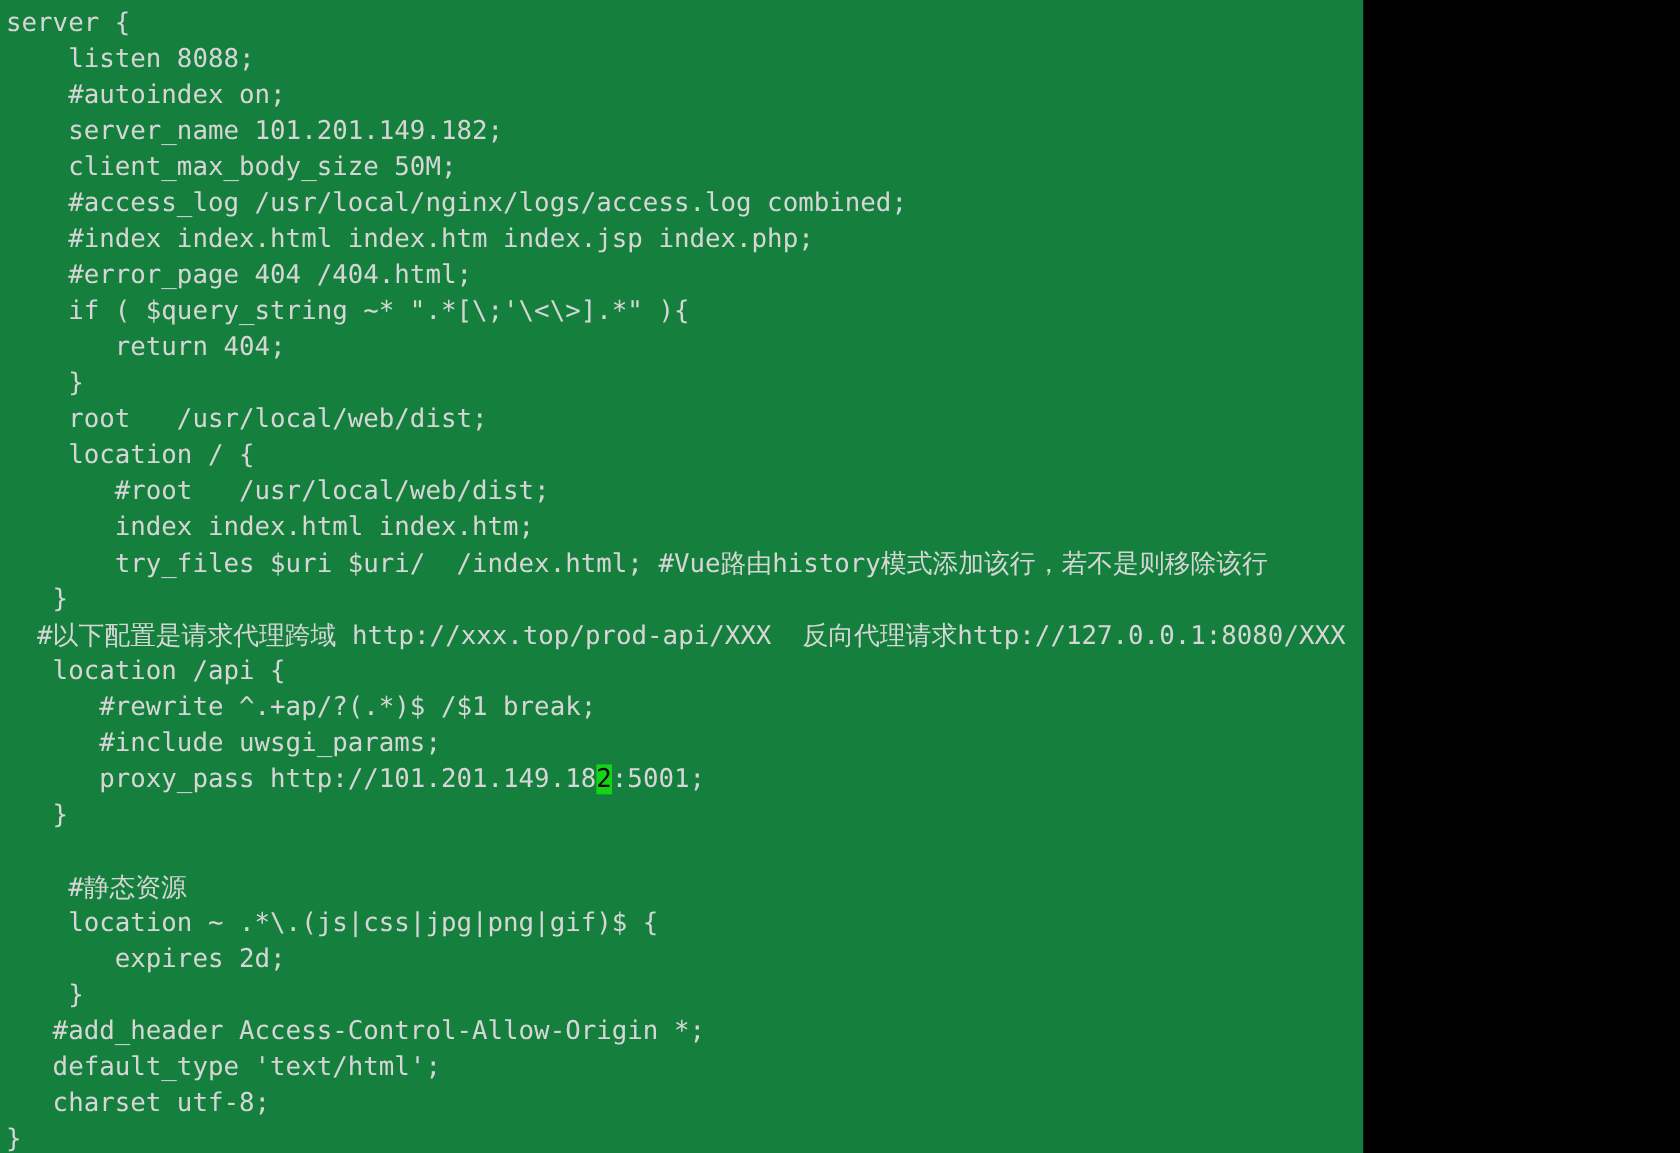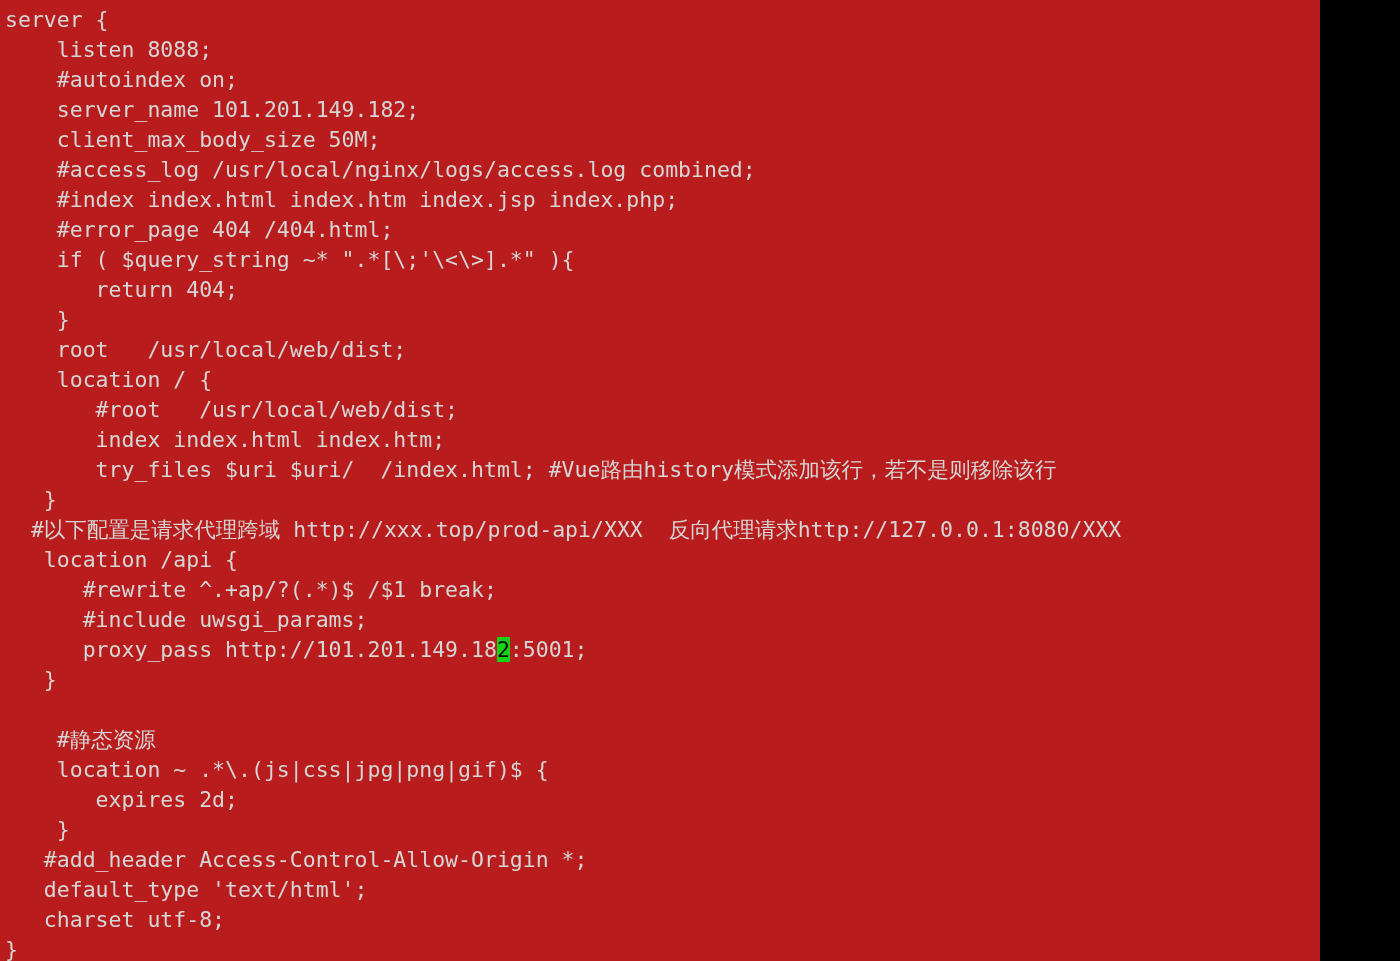--- a/index.html
+++ b/index.html
@@ -8,23 +8,23 @@
     padding: 0;
     background: #000000;
   }
   body {
     width: 1400px;
     height: 961px;
     overflow: hidden;
     font-family: "DejaVu Sans Mono", "Liberation Mono", monospace;
   }
   #terminal {
-    width: 1320px;
+    width: 1136px;
     height: 961px;
-    background: #b91c1c;
+    background: #15803d;
     color: #d6d6d6;
     font-family: "DejaVu Sans Mono", "Liberation Mono", monospace;
     font-size: 21.5px;
     line-height: 30px;
     padding: 5px 0 0 5px;
     box-sizing: border-box;
     white-space: pre;
     letter-spacing: 0px;
     -webkit-font-smoothing: none;
   }

